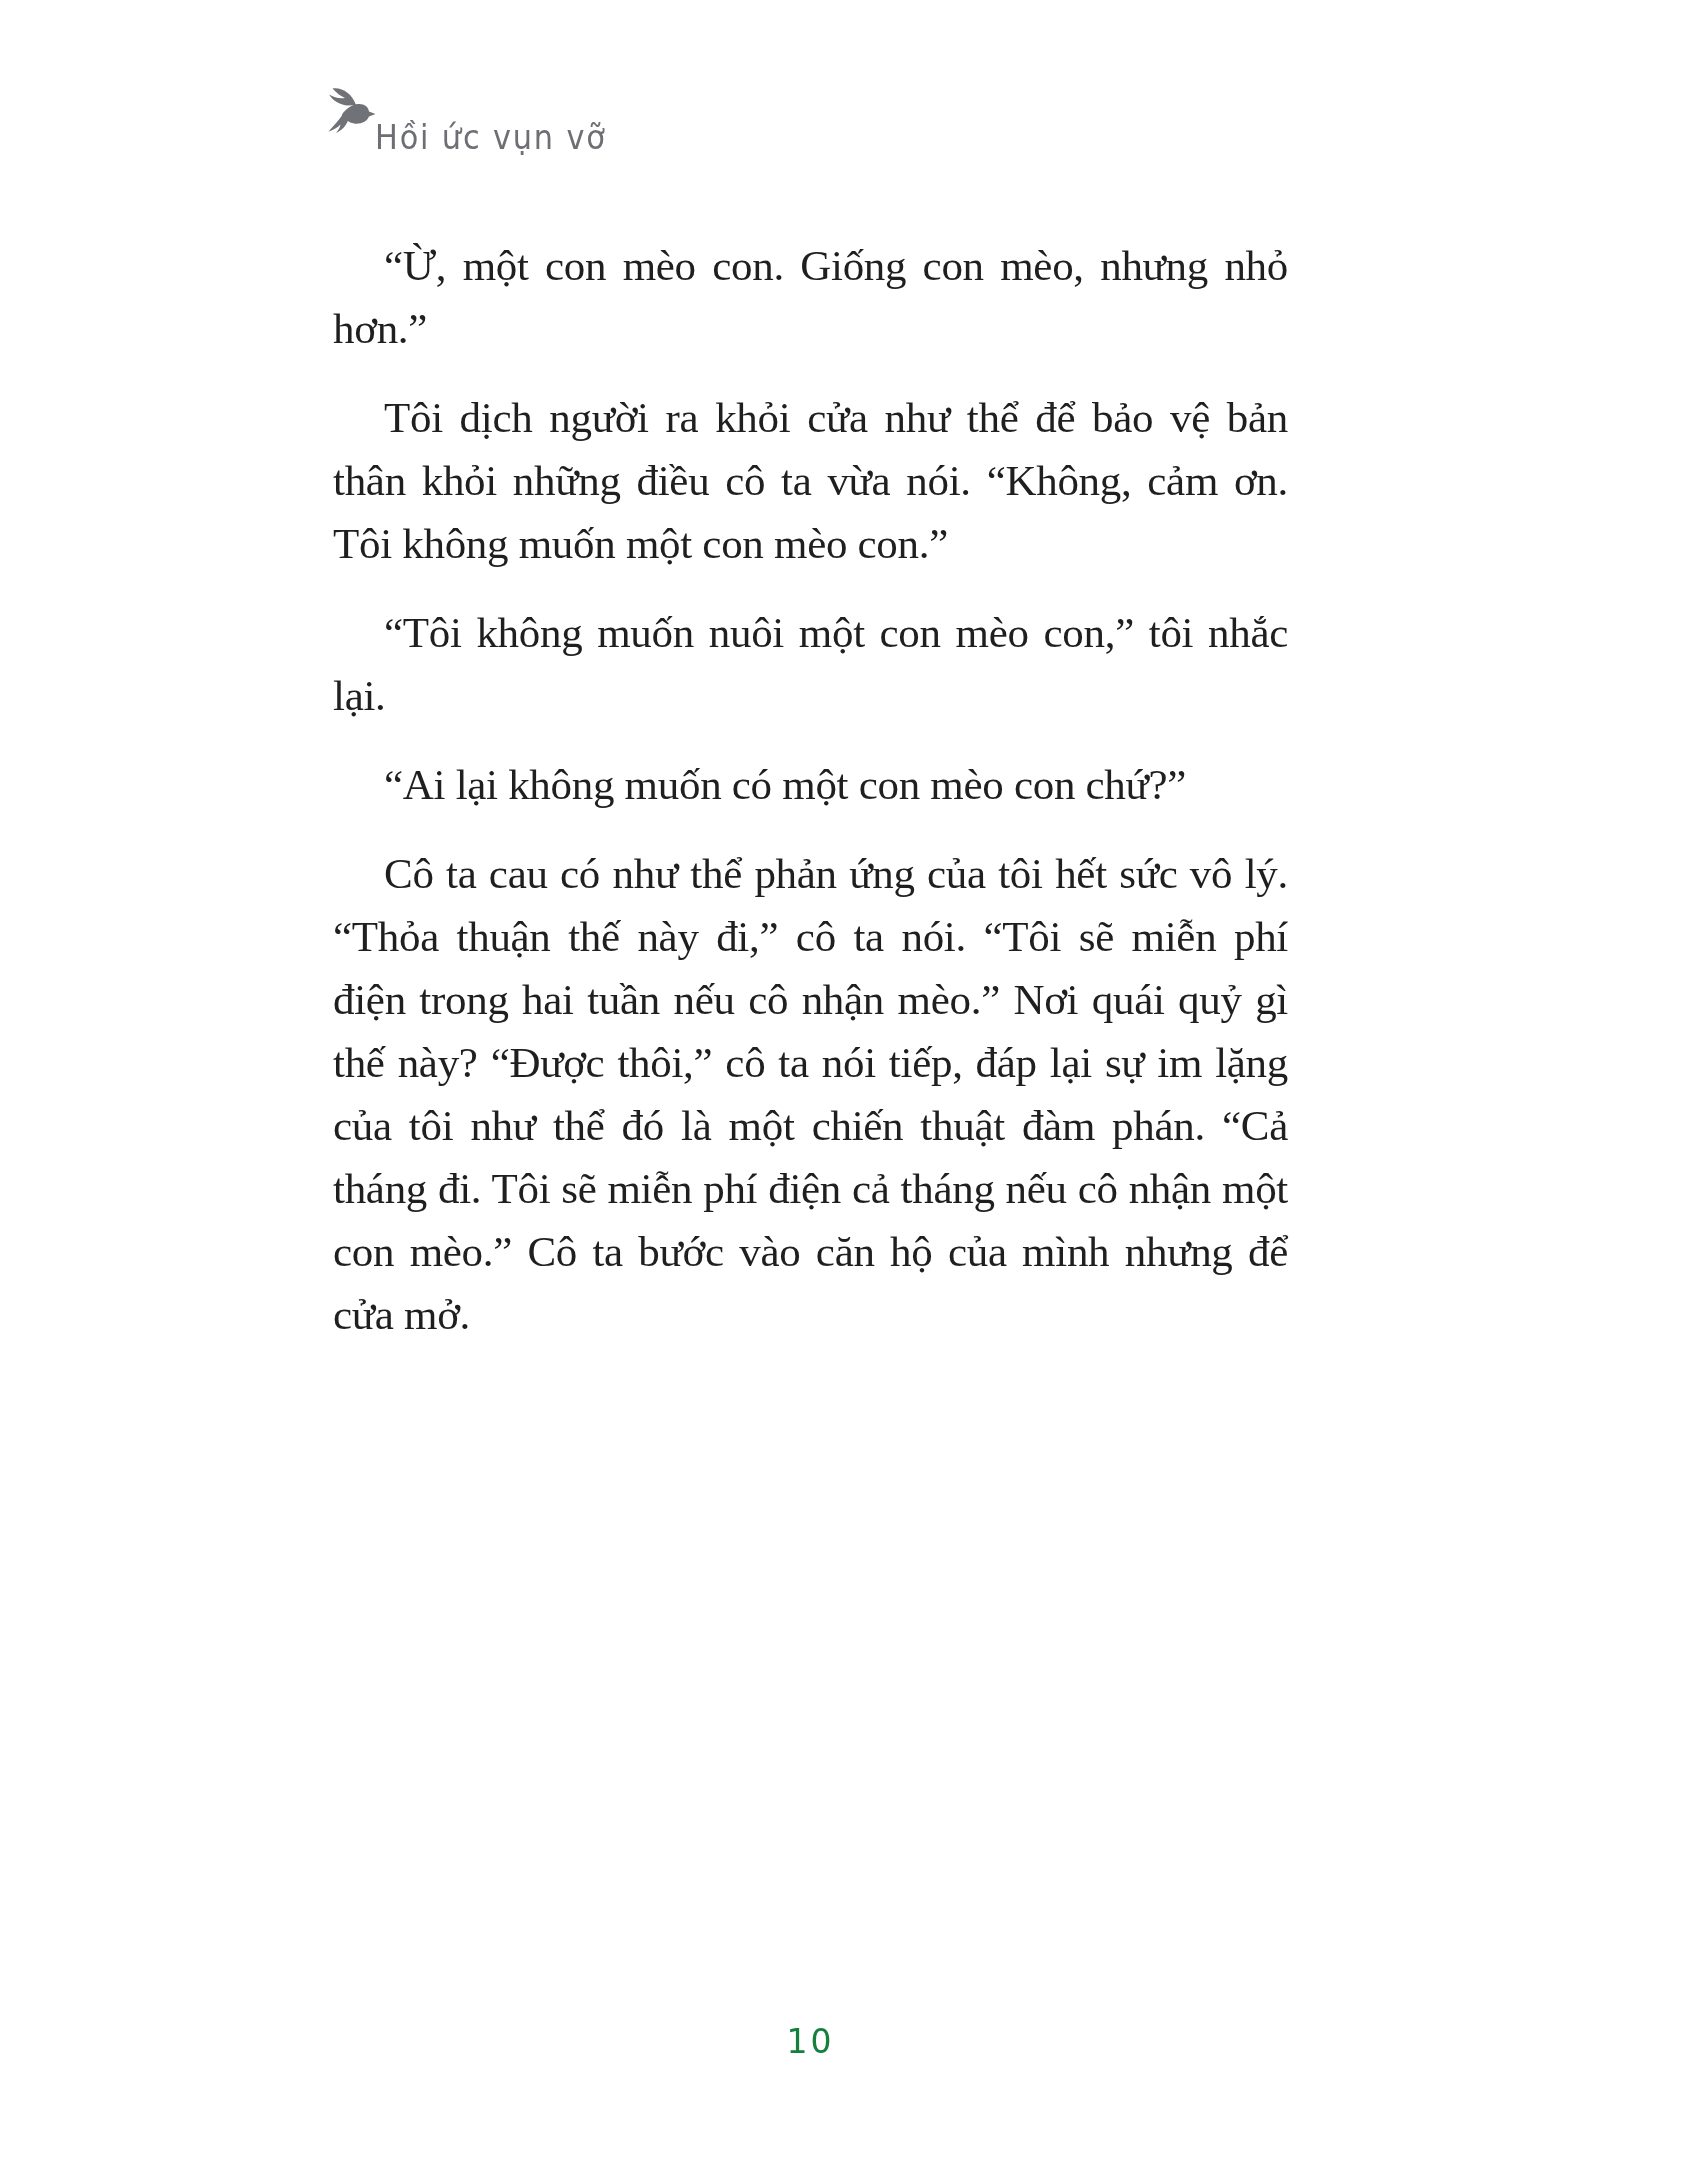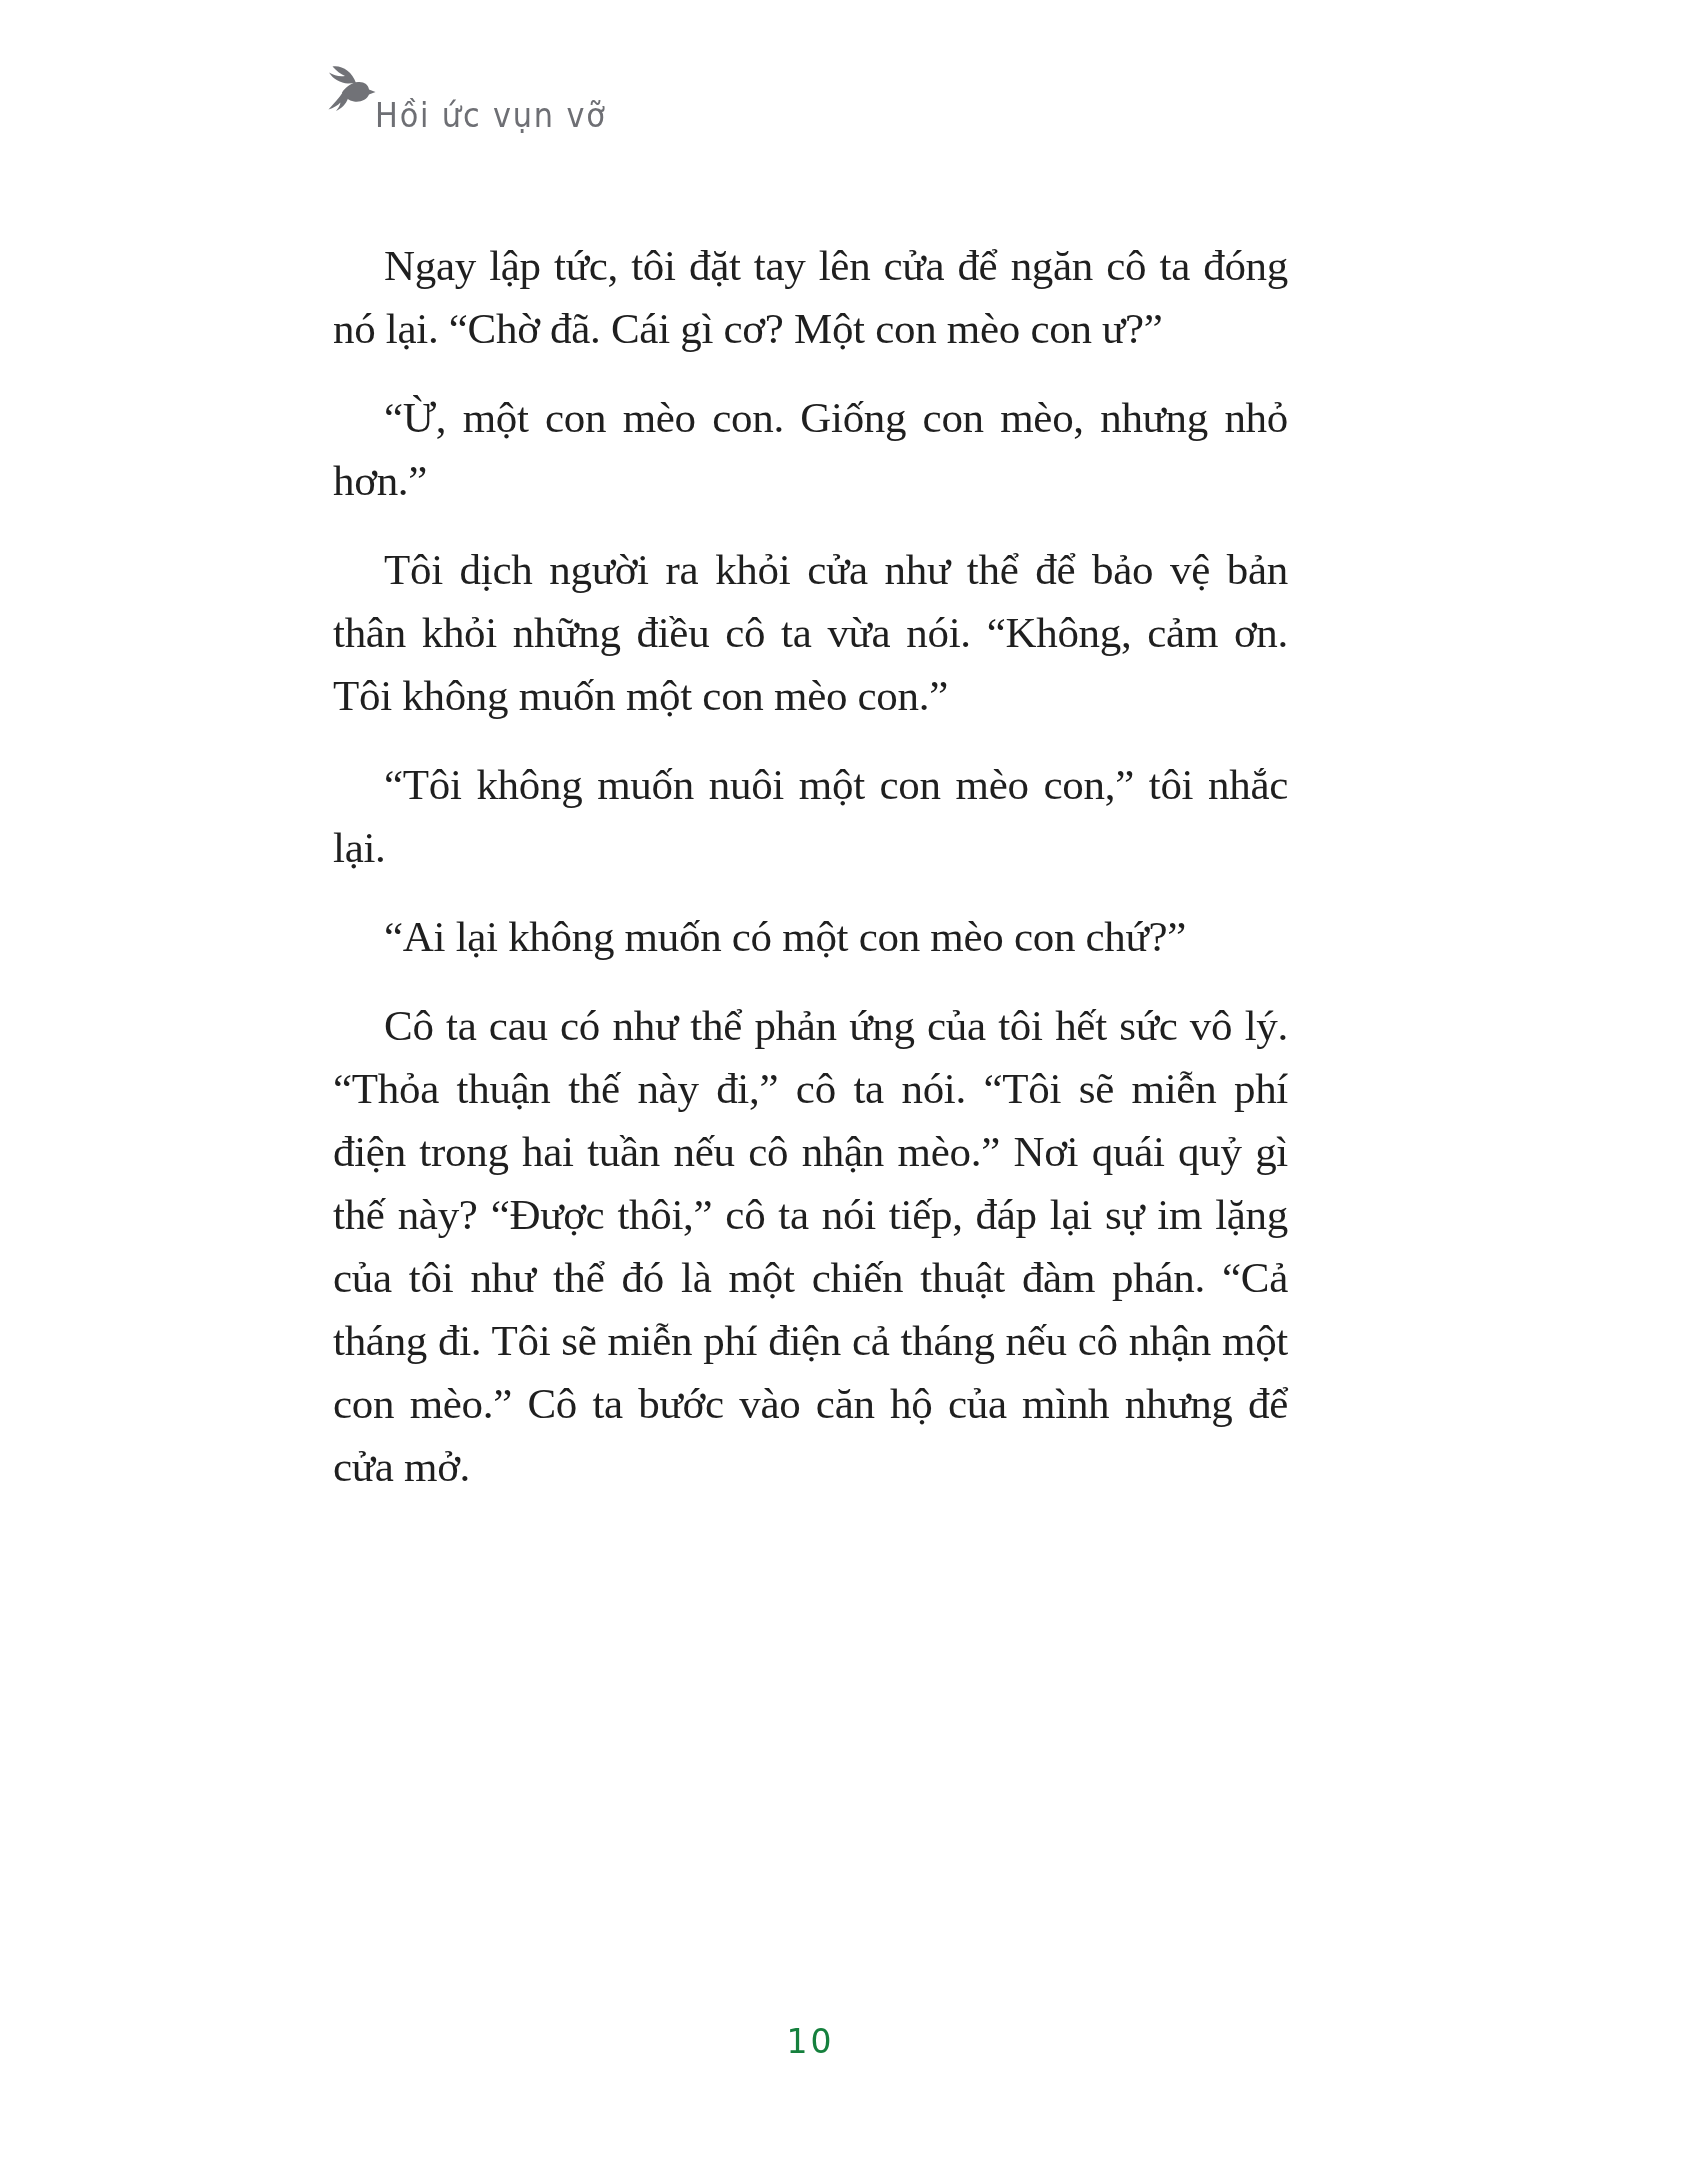--- a/index.html
+++ b/index.html
@@ -7,21 +7,21 @@
     position: relative;
     width: 1683px;
     height: 2178px;
     background: #ffffff;
     font-family: "Liberation Serif", serif;
     overflow: hidden;
   }
   .header {
     position: absolute;
     left: 327px;
-    top: 61px;
+    top: 83px;
     display: flex;
     align-items: flex-start;
   }
   .bird {
     width: 50px;
     height: 53px;
     flex: 0 0 auto;
   }
   .bird svg { width: 100%; height: 100%; display: block; }
   .book-title {
@@ -74,21 +74,20 @@
       <svg viewBox="0 0 100 104" xmlns="http://www.w3.org/2000/svg" aria-hidden="true">
         <path d="M30 62 C38 50 50 42 62 41 C74 40 83 46 84 56 L97 61 L84 66 C80 76 68 82 54 80 C44 78 35 72 30 62 Z" fill="#717277"></path>
         <path d="M32 61 C24 73 14 84 3 96 C13 93 21 88 27 82 C26 88 23 93 18 99 C29 94 38 85 42 74 Z" fill="#717277"></path>
         <path d="M58 43 C50 20 30 7 11 10 C19 19 27 25 36 29 C25 31 14 28 4 22 C12 35 27 43 42 44 Z" fill="#717277"></path>
       </svg>
     </span>
     <span class="book-title">Hồi ức vụn vỡ</span>
   </div>
 
   <div class="content">
-    <p>Ngay lập tức, tôi đặt tay lên cửa để ngăn cô ta đóng nó lại. “Chờ đã. Cái gì cơ? Một con mèo con ư?”</p>
     <p>“Ừ, một con mèo con. Giống con mèo, nhưng nhỏ hơn.”</p>
     <p>Tôi dịch người ra khỏi cửa như thể để bảo vệ bản thân khỏi những điều cô ta vừa nói. “Không, cảm ơn. Tôi không muốn một con mèo con.”</p>
     <p>“Tôi không muốn nuôi một con mèo con,” tôi nhắc lại.</p>
     <p>“Ai lại không muốn có một con mèo con chứ?”</p>
     <p>Cô ta cau có như thể phản ứng của tôi hết sức vô lý. “Thỏa thuận thế này đi,” cô ta nói. “Tôi sẽ miễn phí điện trong hai tuần nếu cô nhận mèo.” Nơi quái quỷ gì thế này? “Được thôi,” cô ta nói tiếp, đáp lại sự im lặng của tôi như thể đó là một chiến thuật đàm phán. “Cả tháng đi. Tôi sẽ miễn phí điện cả tháng nếu cô nhận một con mèo.” Cô ta bước vào căn hộ của mình nhưng để cửa mở.</p>
   </div>
 
   <div class="page-number">10</div>
 
 </div>

